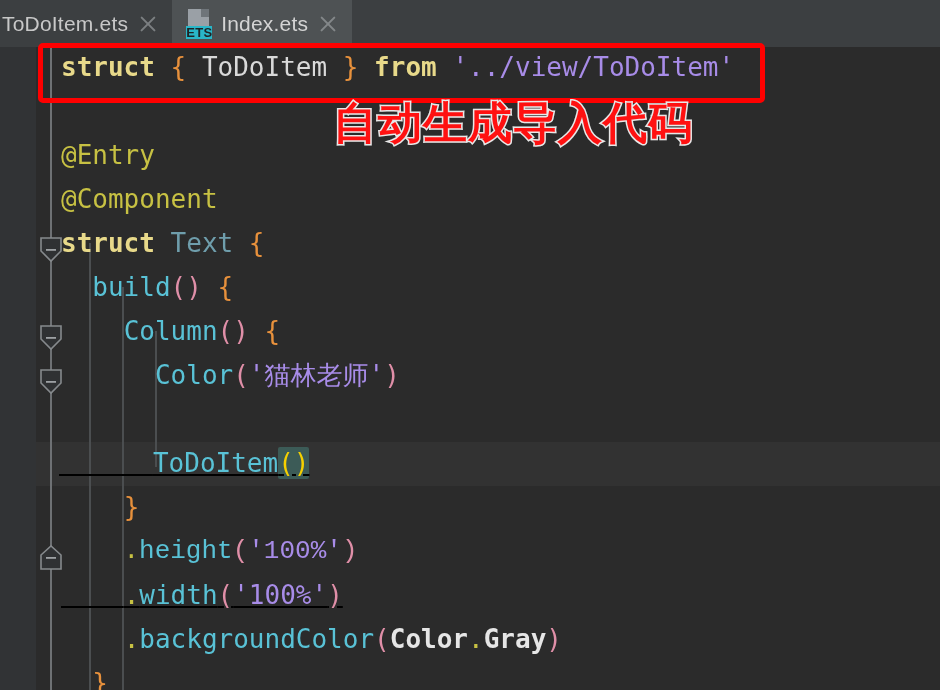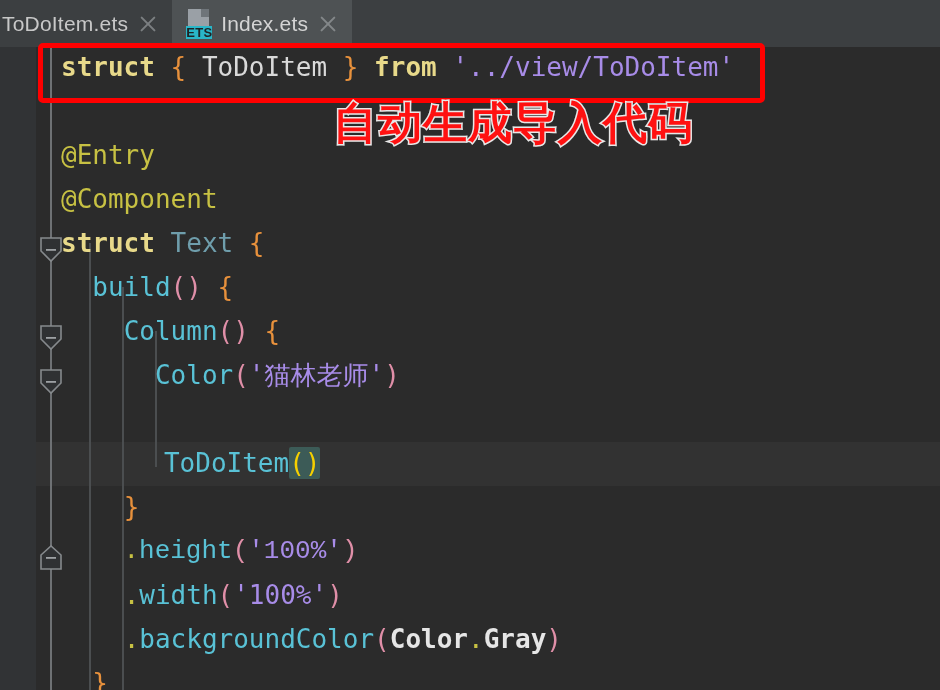--- a/index.html
+++ b/index.html
@@ -175,24 +175,24 @@
             <rect x="7" y="12" width="10" height="1.8" fill="#9da1a4"></rect>
           </svg>
         </div>
         <div class="line" style="top: -2px; left: 61px;"><span class="kw">struct</span><span class=""> </span><span class="brace">{</span><span class=""> </span><span class="ident">ToDoItem</span><span class=""> </span><span class="brace">}</span><span class=""> </span><span class="kw">from</span><span class=""> </span><span class="str">'../view/ToDoItem'</span></div>
         <div class="line" style="top: 130px; left: 61px;"><span class="deco">@Component</span></div>
         <div class="line" style="top: 86px; left: 61px;"><span class="deco">@Entry</span></div>
         <div class="line" style="top: 174px; left: 61px;"><span class="kw">struct</span><span class=""> </span><span class="type">Text</span><span class=""> </span><span class="brace">{</span></div>
         <div class="line" style="top: 218px; left: 61px;"><span class="">  </span><span class="fn">build</span><span class="paren">()</span><span class=""> </span><span class="brace">{</span></div>
         <div class="line" style="top: 262px; left: 61px;"><span class="">    </span><span class="fn">Column</span><span class="paren">()</span><span class=""> </span><span class="brace">{</span></div>
         <div class="line" style="top: 306px; left: 61px;"><span class="">      </span><span class="fn">Color</span><span class="paren">(</span><span class="str">'猫林老师'</span><span class="paren">)</span></div>
-        <div class="line" style="top: 394px; left: 70px;"><span class="">      </span><span class="fn">ToDoItem</span><span class="yellowparen match-hl">()</span></div>
+        <div class="line" style="top: 394px; left: 59px; text-decoration: underline;"><span class="">      </span><span class="fn">ToDoItem</span><span class="yellowparen match-hl">()</span></div>
         <div class="line" style="top: 438px; left: 61px;"><span class="">    </span><span class="brace">}</span></div>
         <div class="line" style="top: 482px; left: 61px; font-family: Liberation Mono, monospace;"><span class="">    </span><span class="dot">.</span><span class="fn">height</span><span class="paren">(</span><span class="str">'100%'</span><span class="paren">)</span></div>
-        <div class="line" style="top: 526px; left: 61px;"><span class="">    </span><span class="dot">.</span><span class="fn">width</span><span class="paren">(</span><span class="str">'100%'</span><span class="paren">)</span></div>
+        <div class="line" style="top: 526px; left: 61px; text-decoration: underline;"><span class="">    </span><span class="dot">.</span><span class="fn">width</span><span class="paren">(</span><span class="str">'100%'</span><span class="paren">)</span></div>
         <div class="line" style="top: 570px; left: 61px;"><span class="">    </span><span class="dot">.</span><span class="fn">backgroundColor</span><span class="paren">(</span><span class="white">Color</span><span class="dot">.</span><span class="white">Gray</span><span class="paren">)</span></div>
         <div class="line" style="top: 614px; left: 61px;"><span class="">  </span><span class="brace">}</span></div>
       </div>
   </div>
 
   <div class="redbox"></div>
   <div class="anno-text">自动生成导入代码</div>
 
 </div>
 

